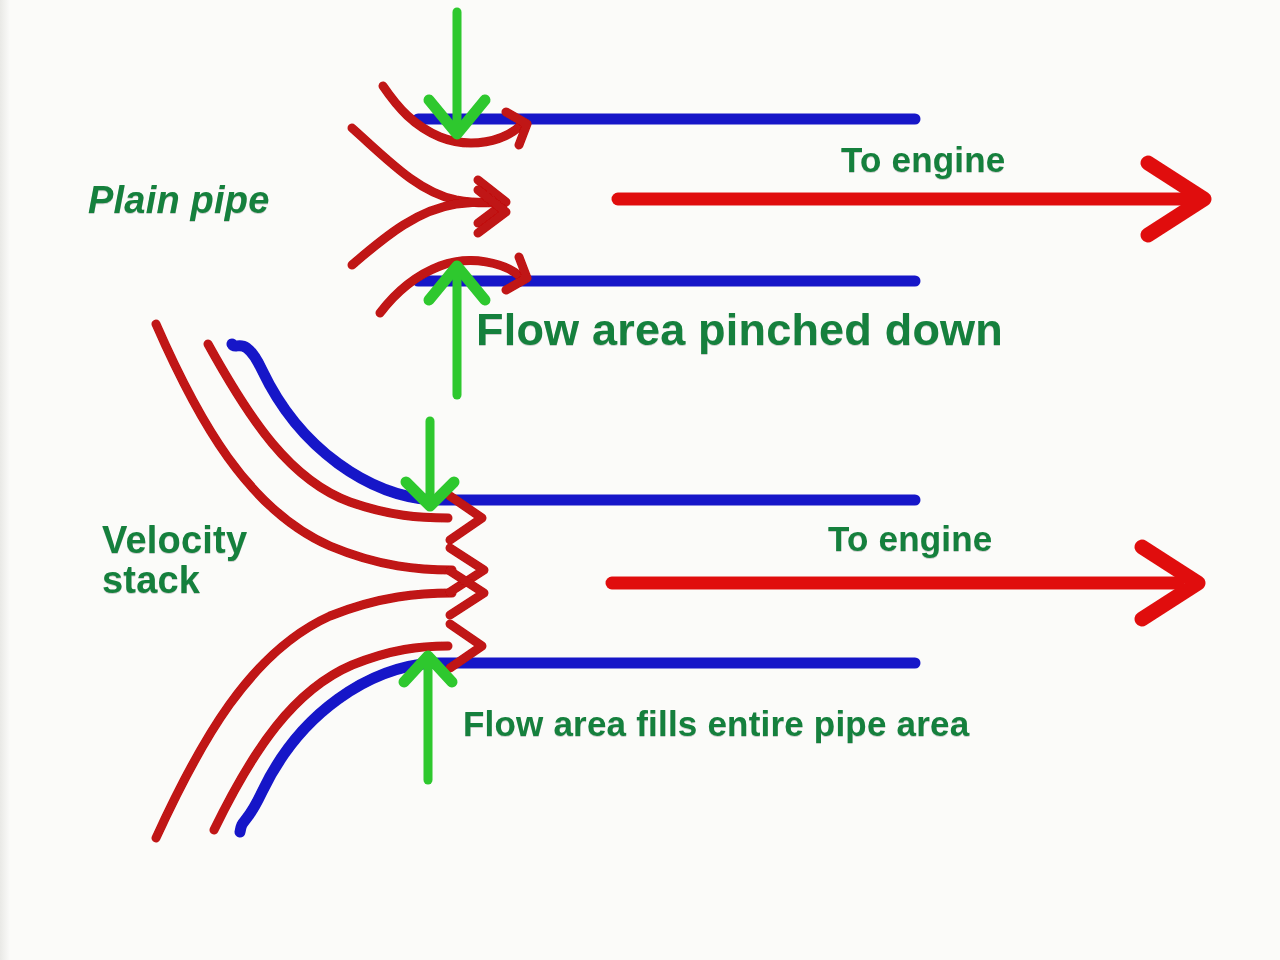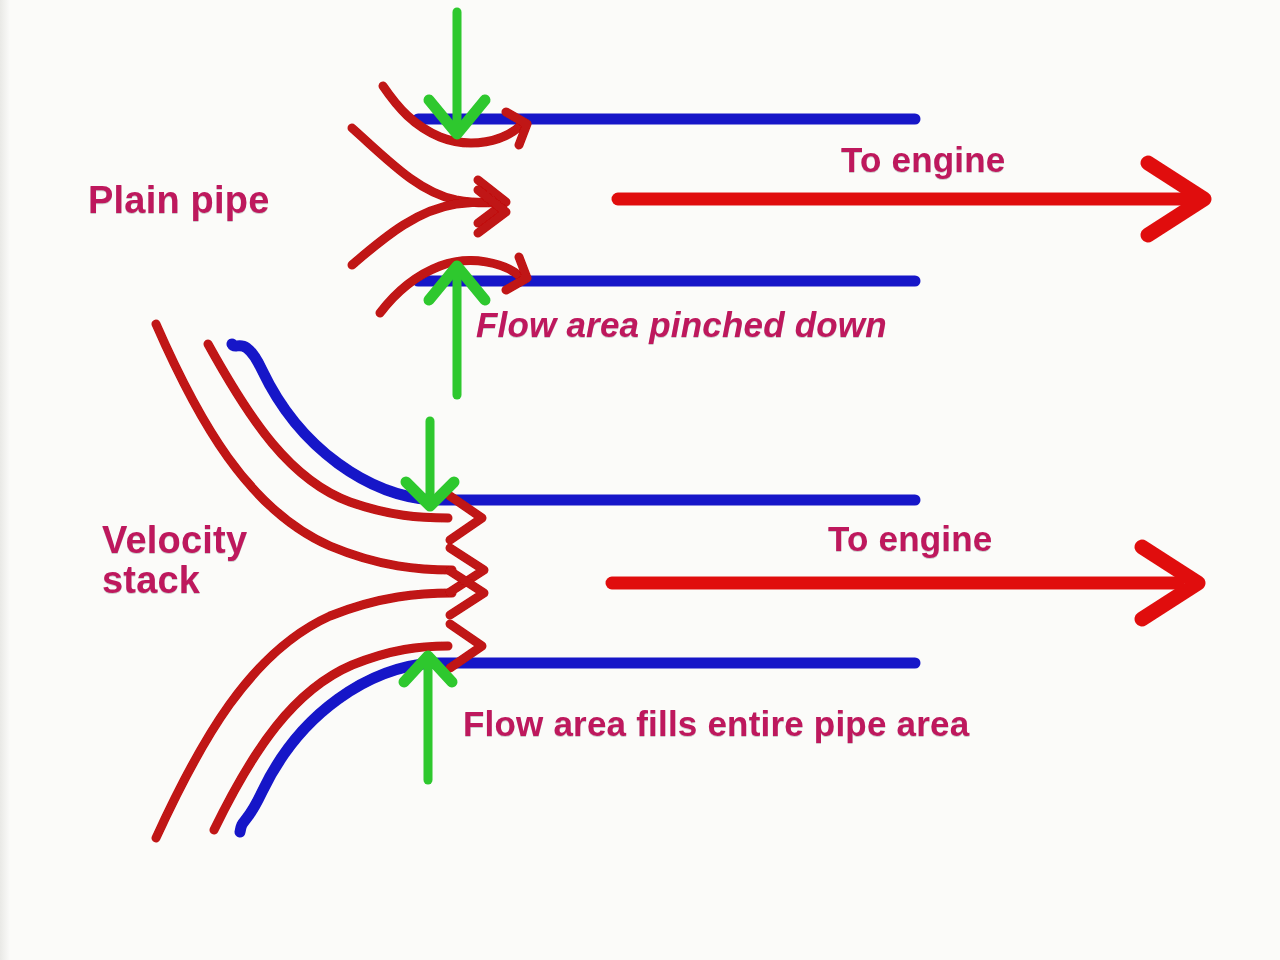--- a/index.html
+++ b/index.html
@@ -11,29 +11,29 @@
   }
   #stage{position:relative;width:1280px;height:960px;background:#fbfbf9;}
   #stage::before{
     content:"";position:absolute;left:0;top:0;width:10px;height:960px;
     background:linear-gradient(to right,#e9e9e6,#fbfbf9);
   }
   svg.layer{position:absolute;left:0;top:0;width:1280px;height:960px;}
   .lbl{
     position:absolute;
     font-weight:bold;
-    color:#be185d;
+    color:#15803d;
     white-space:pre;
     letter-spacing:.2px;
     line-height:1.04;
     text-shadow:0 1px 0 rgba(120,120,120,.35);
   }
-  #lbl-plain-pipe{left:88px;top:181px;font-size:38px;}
+  #lbl-plain-pipe{left:88px;top:181px;font-size:38px;font-style:italic;}
   #lbl-velocity-stack{left:82px;top:521px;font-size:38px;margin-left:20px;}
-  #lbl-pinched{left:476px;top:307px;font-size:35px;font-style:italic;}
+  #lbl-pinched{left:476px;top:307px;font-size:45px;}
   #lbl-fills{left:463px;top:706px;font-size:35px;}
   #lbl-engine-1{left:841px;top:142px;font-size:35px;}
   #lbl-engine-2{left:828px;top:521px;font-size:35px;}
 </style>
 </head>
 <body>
 
 <div id="stage">
 
   <svg class="layer" viewBox="0 0 1280 960">

